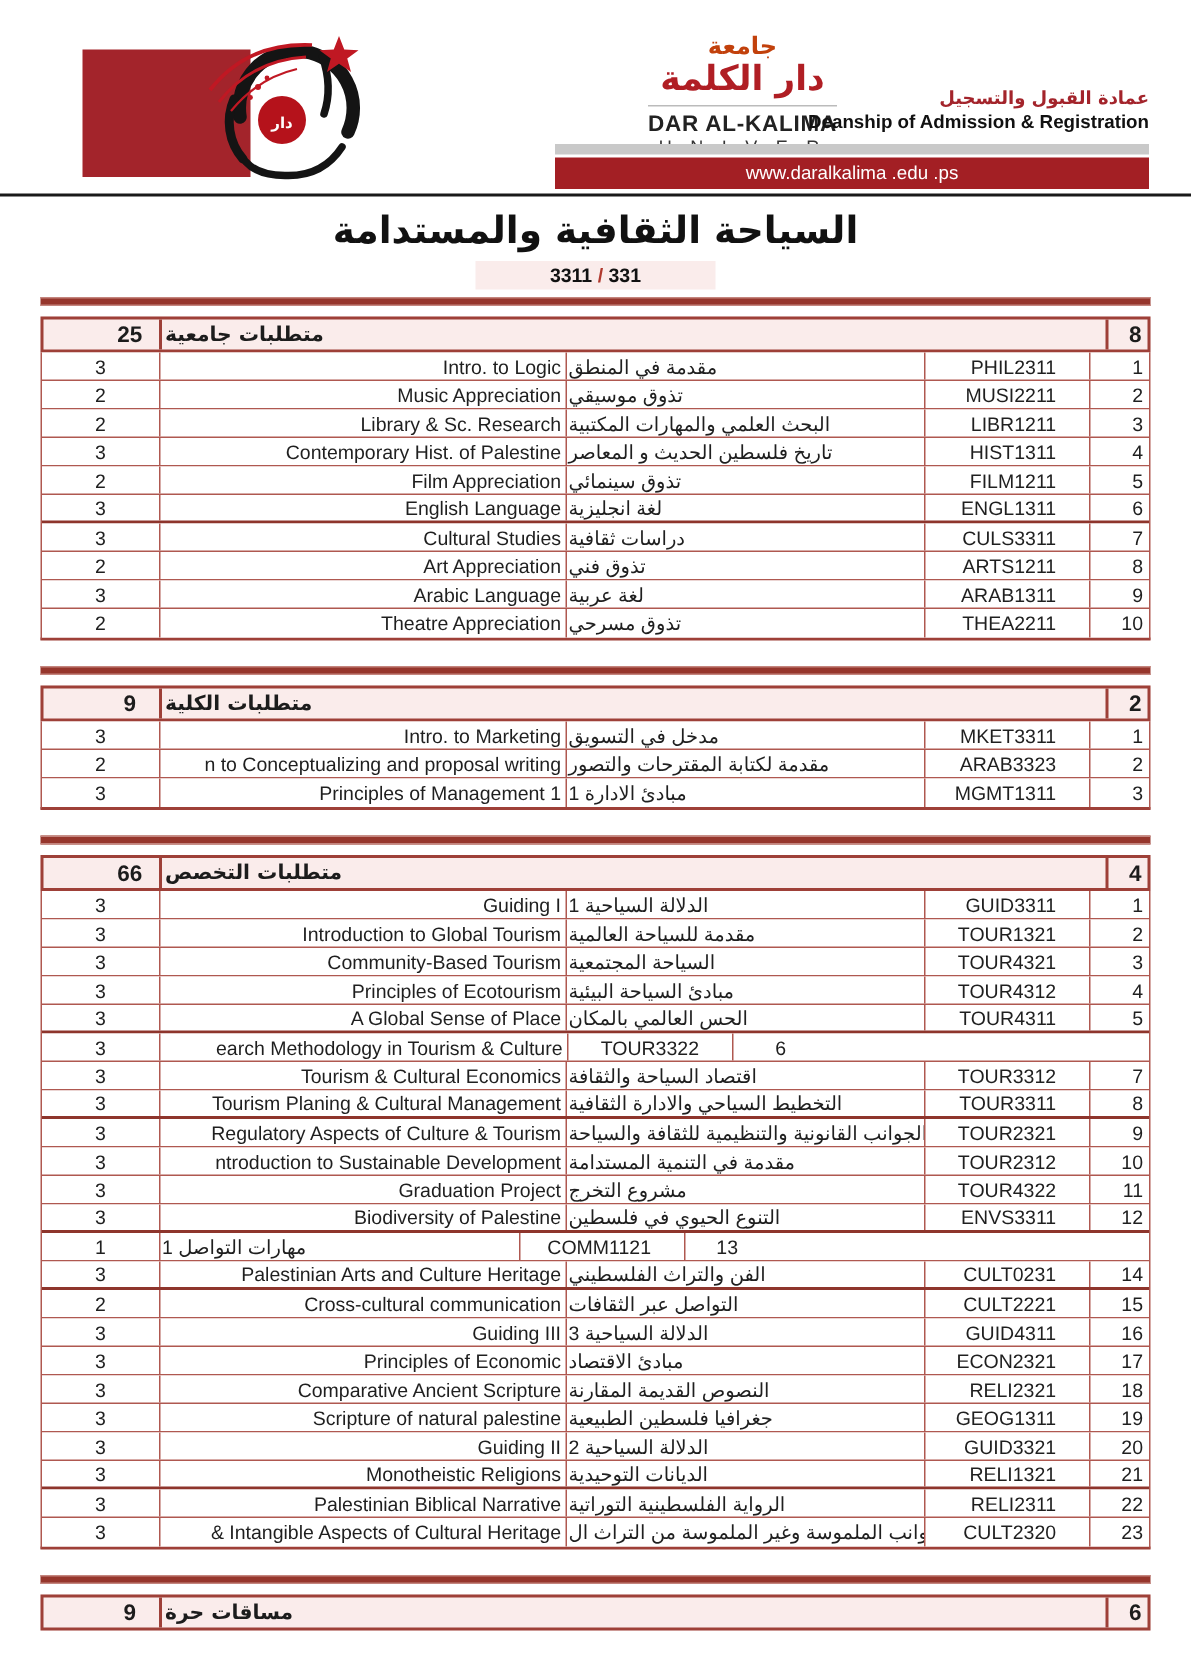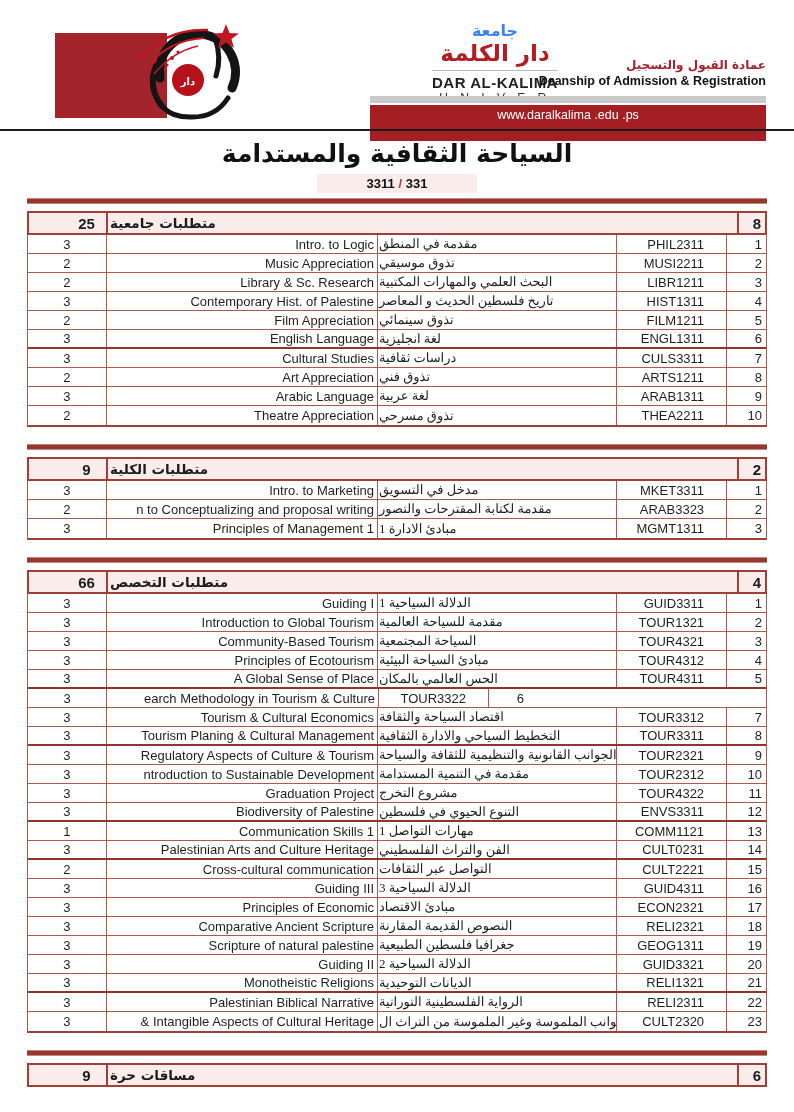--- a/index.html
+++ b/index.html
@@ -4,30 +4,30 @@
 <style>
   html,body{margin:0;padding:0;background:#fff;}
   body{width:794px;height:1112px;position:relative;overflow:hidden;
        font-family:"Liberation Sans",sans-serif;color:#1c1c1c;}
 
   
   .header{position:relative;width:794px;height:131px;}
   .logo-rect{position:absolute;left:55px;top:33px;width:112px;height:85px;background:#A3242B;}
   .logo-svg{position:absolute;left:120px;top:18px;}
   .uni-names{position:absolute;left:430px;top:22px;width:130px;text-align:center;}
-  .uni-ar-small{color:#3b82f6;font-family:"DejaVu Sans",sans-serif;font-weight:bold;font-size:16px;line-height:18px;}
+  .uni-ar-small{color:#c2410c;font-family:"DejaVu Sans",sans-serif;font-weight:bold;font-size:16px;line-height:18px;}
   .uni-ar{color:#B01E24;font-family:"DejaVu Sans",sans-serif;font-weight:bold;font-size:23px;line-height:26px;}
   .uni-divider{height:1px;background:#bbb;margin:4px 2px 3px 2px;}
   .uni-en{color:#222;font-weight:bold;font-size:15px;letter-spacing:.5px;line-height:17px;}
   .uni-en2{color:#333;font-size:12px;letter-spacing:4.5px;line-height:15px;}
   .dept{position:absolute;right:28px;top:58px;text-align:right;}
   .dept-ar{color:#A3242B;font-family:"DejaVu Sans",sans-serif;font-weight:bold;font-size:12px;line-height:15px;}
   .dept-en{color:#111;font-weight:bold;font-size:12.5px;line-height:16px;}
   .gray-bar{position:absolute;left:370px;top:96px;width:396px;height:7px;background:#c9c9c9;}
-  .url-bar{position:absolute;left:370px;top:105px;width:396px;height:36px;background:#A31F24;
+  .url-bar{position:absolute;left:370px;top:105px;width:396px;height:21px;background:#A31F24;
            color:#fff;font-size:12.5px;text-align:center;line-height:21px;}
   .header-rule{position:absolute;left:0;top:129px;width:794px;height:2px;background:#1a1a1a;}
 
   
   .doc-title{margin-top:8px;text-align:center;font-family:"DejaVu Sans",sans-serif;
              font-weight:bold;font-size:25px;color:#111;direction:rtl;}
   .code-box{width:136px;margin:6px auto 0 auto;background:#FAECEB;text-align:center;
             font-weight:bold;font-size:13px;color:#111;padding:2px 12px;}
   .code-sep{color:#B0392E;font-weight:bold;}
 
@@ -50,21 +50,21 @@
   .row{display:flex;height:19px;box-sizing:border-box;border-bottom:1px solid #AF5850;background:#fff;}
   .row:last-child{border-bottom:none;}
   .row.group-end{border-bottom:2px solid #8E352C;}
   .row .cell{box-sizing:border-box;border-right:1px solid #AF5850;height:100%;
              display:flex;align-items:center;overflow:hidden;white-space:nowrap;
              font-size:13px;color:#1f1f1f;}
   .row .cell:last-child{border-right:none;}
   .c-credit{width:79px;justify-content:center;}
   .c-en{width:272px;justify-content:flex-end;padding-right:3px;}
   .c-ar{width:240px;justify-content:flex-end;direction:rtl;text-align:left;
-        font-family:Liberation Serif, serif;font-size:12px;padding-left:1px;}
+        font-family:Liberation Sans, sans-serif;font-size:12px;padding-left:1px;}
   .c-code{width:110px;justify-content:flex-end;padding-right:22px;}
   .c-num{width:39px;justify-content:flex-end;padding-right:4px;}
 </style>
 </head>
 <body>
 
 <div class="header">
   <div class="logo-rect"></div>
 
   <svg class="logo-svg" width="150" height="110" viewBox="0 0 150 110">
@@ -308,21 +308,20 @@
         </div>
         <div class="row group-end">
           <div class="cell c-credit">3</div>
           <div class="cell c-en">Biodiversity of Palestine</div>
           <div class="cell c-ar" dir="rtl">التنوع الحيوي في فلسطين</div>
           <div class="cell c-code">ENVS3311</div>
           <div class="cell c-num">12</div>
         </div>
         <div class="row">
           <div class="cell c-credit">1</div>
-          <div class="cell c-en">Communication Skills 1</div>
           <div class="cell c-ar" dir="rtl">مهارات التواصل 1</div>
           <div class="cell c-code">COMM1121</div>
           <div class="cell c-num">13</div>
         </div>
         <div class="row group-end">
           <div class="cell c-credit">3</div>
           <div class="cell c-en">Palestinian Arts and Culture Heritage</div>
           <div class="cell c-ar" dir="rtl">الفن والتراث الفلسطيني</div>
           <div class="cell c-code">CULT0231</div>
           <div class="cell c-num">14</div>

